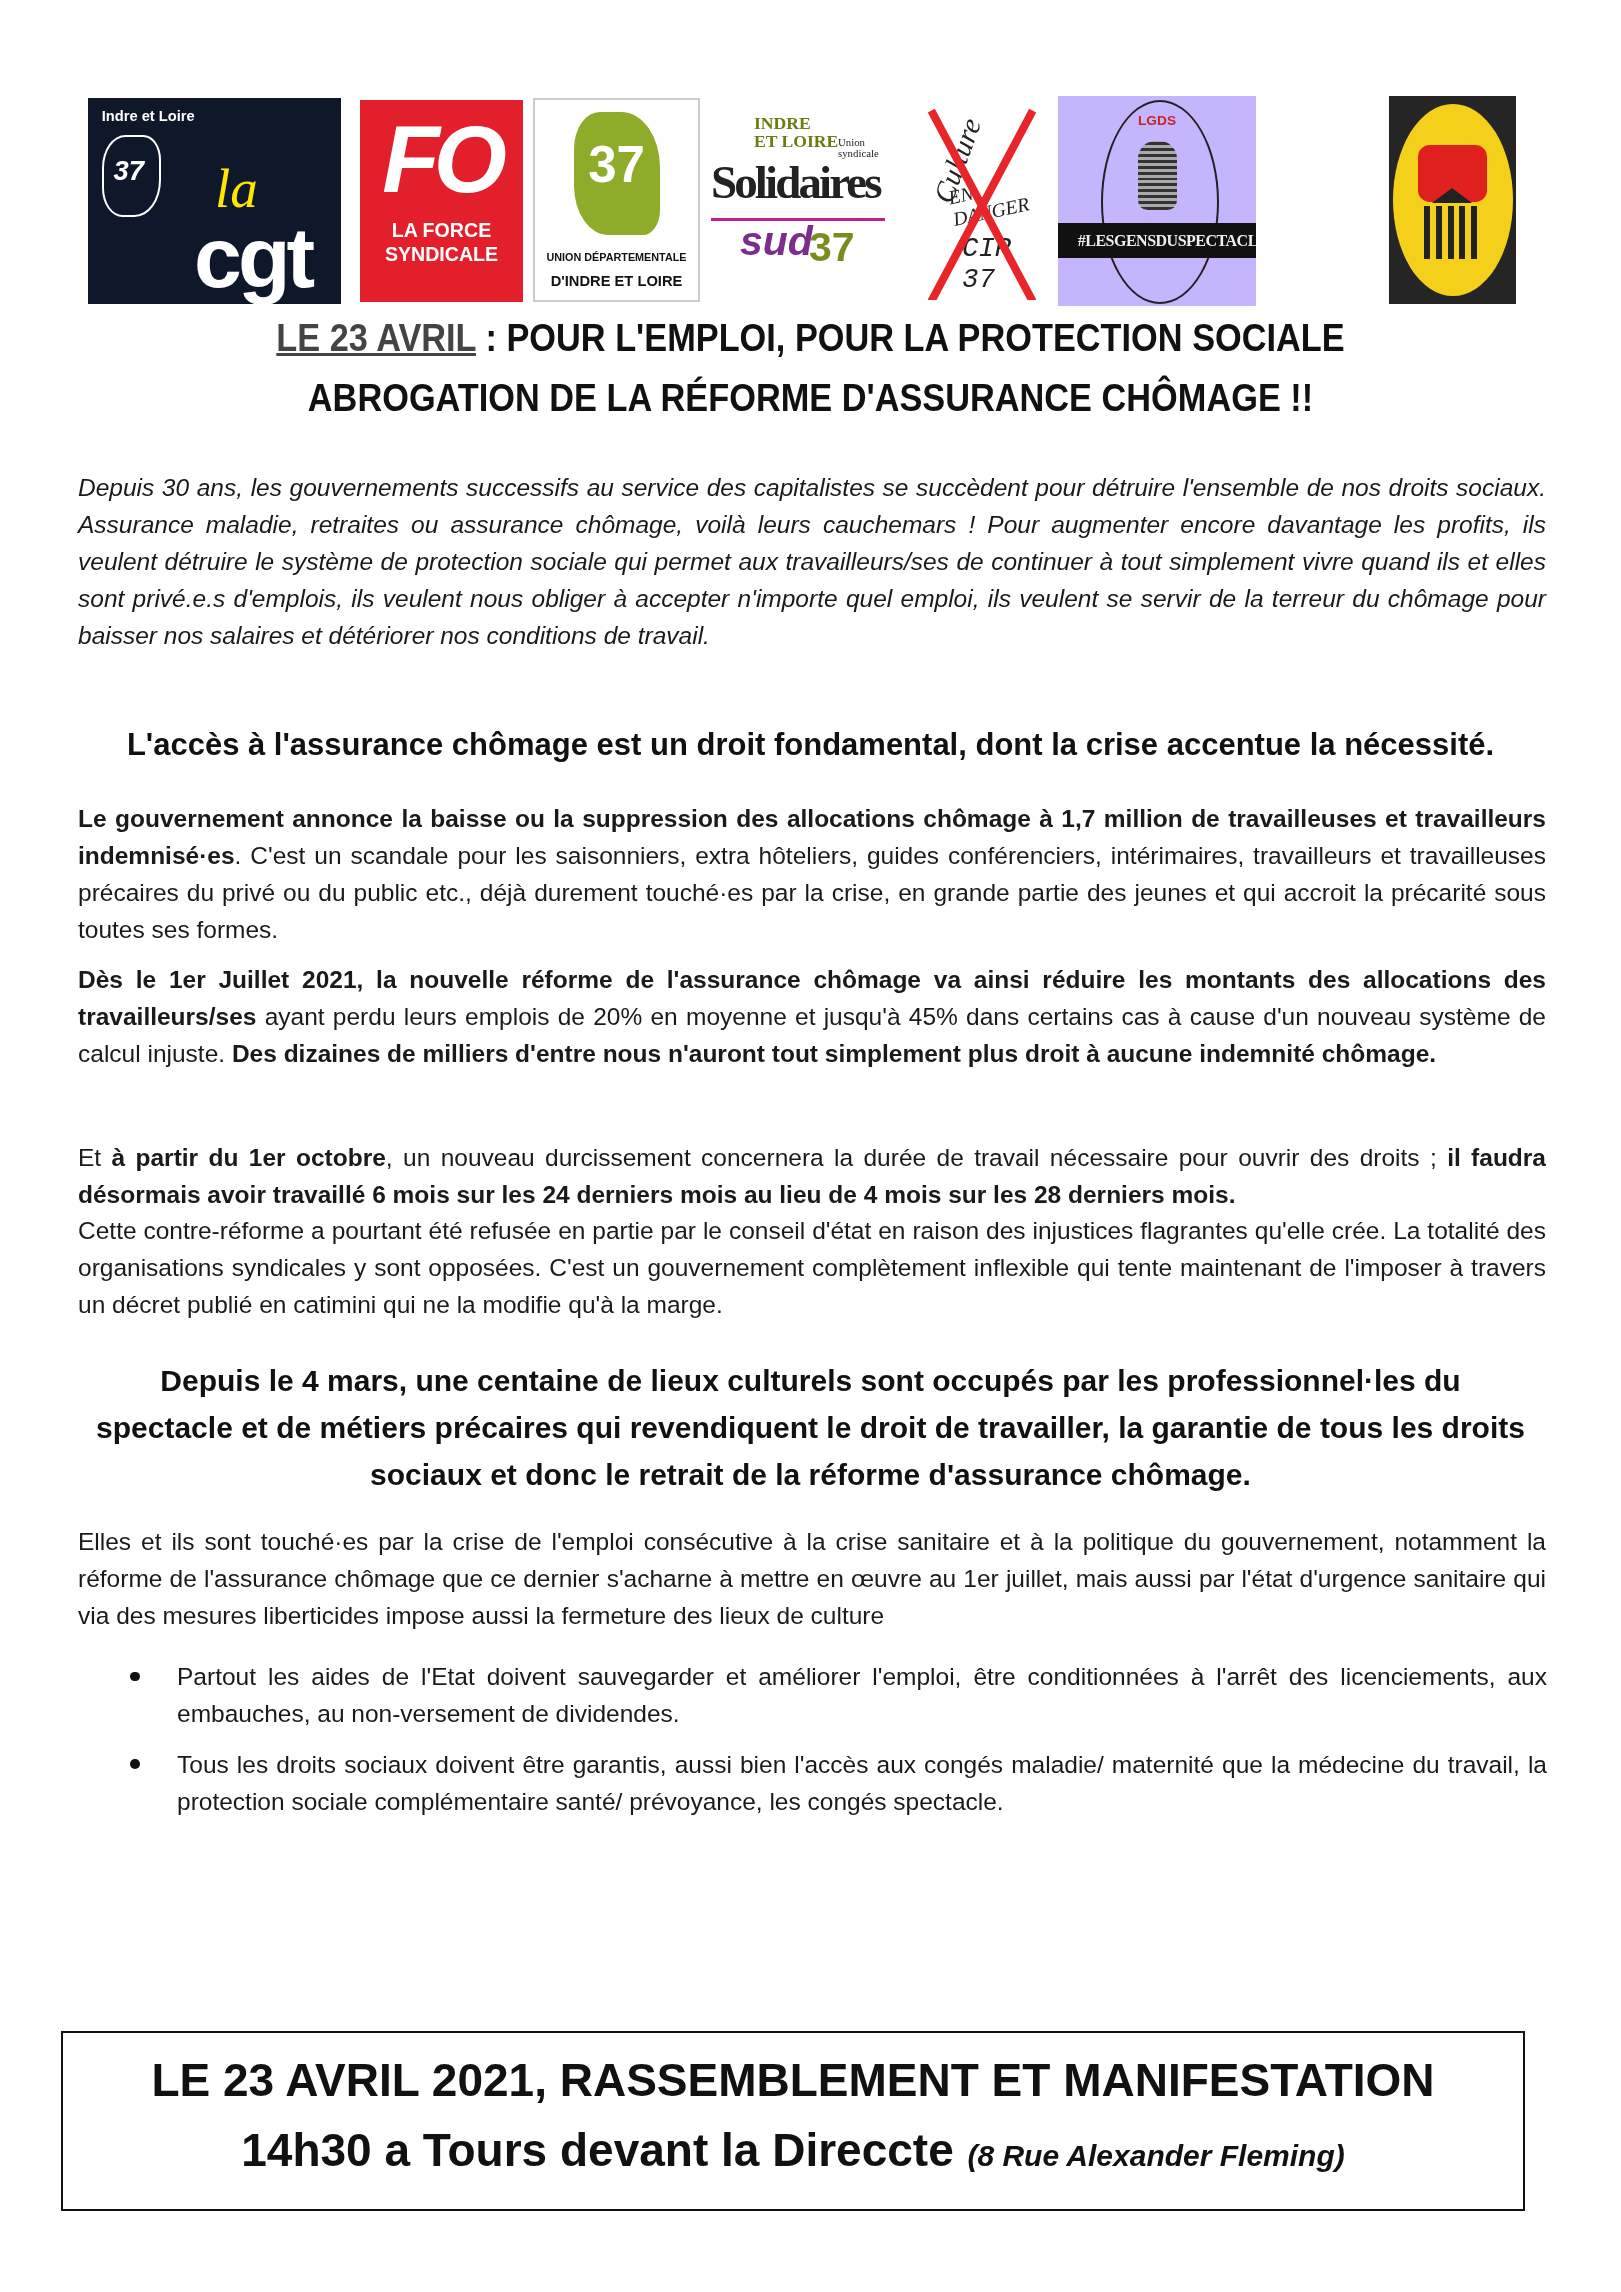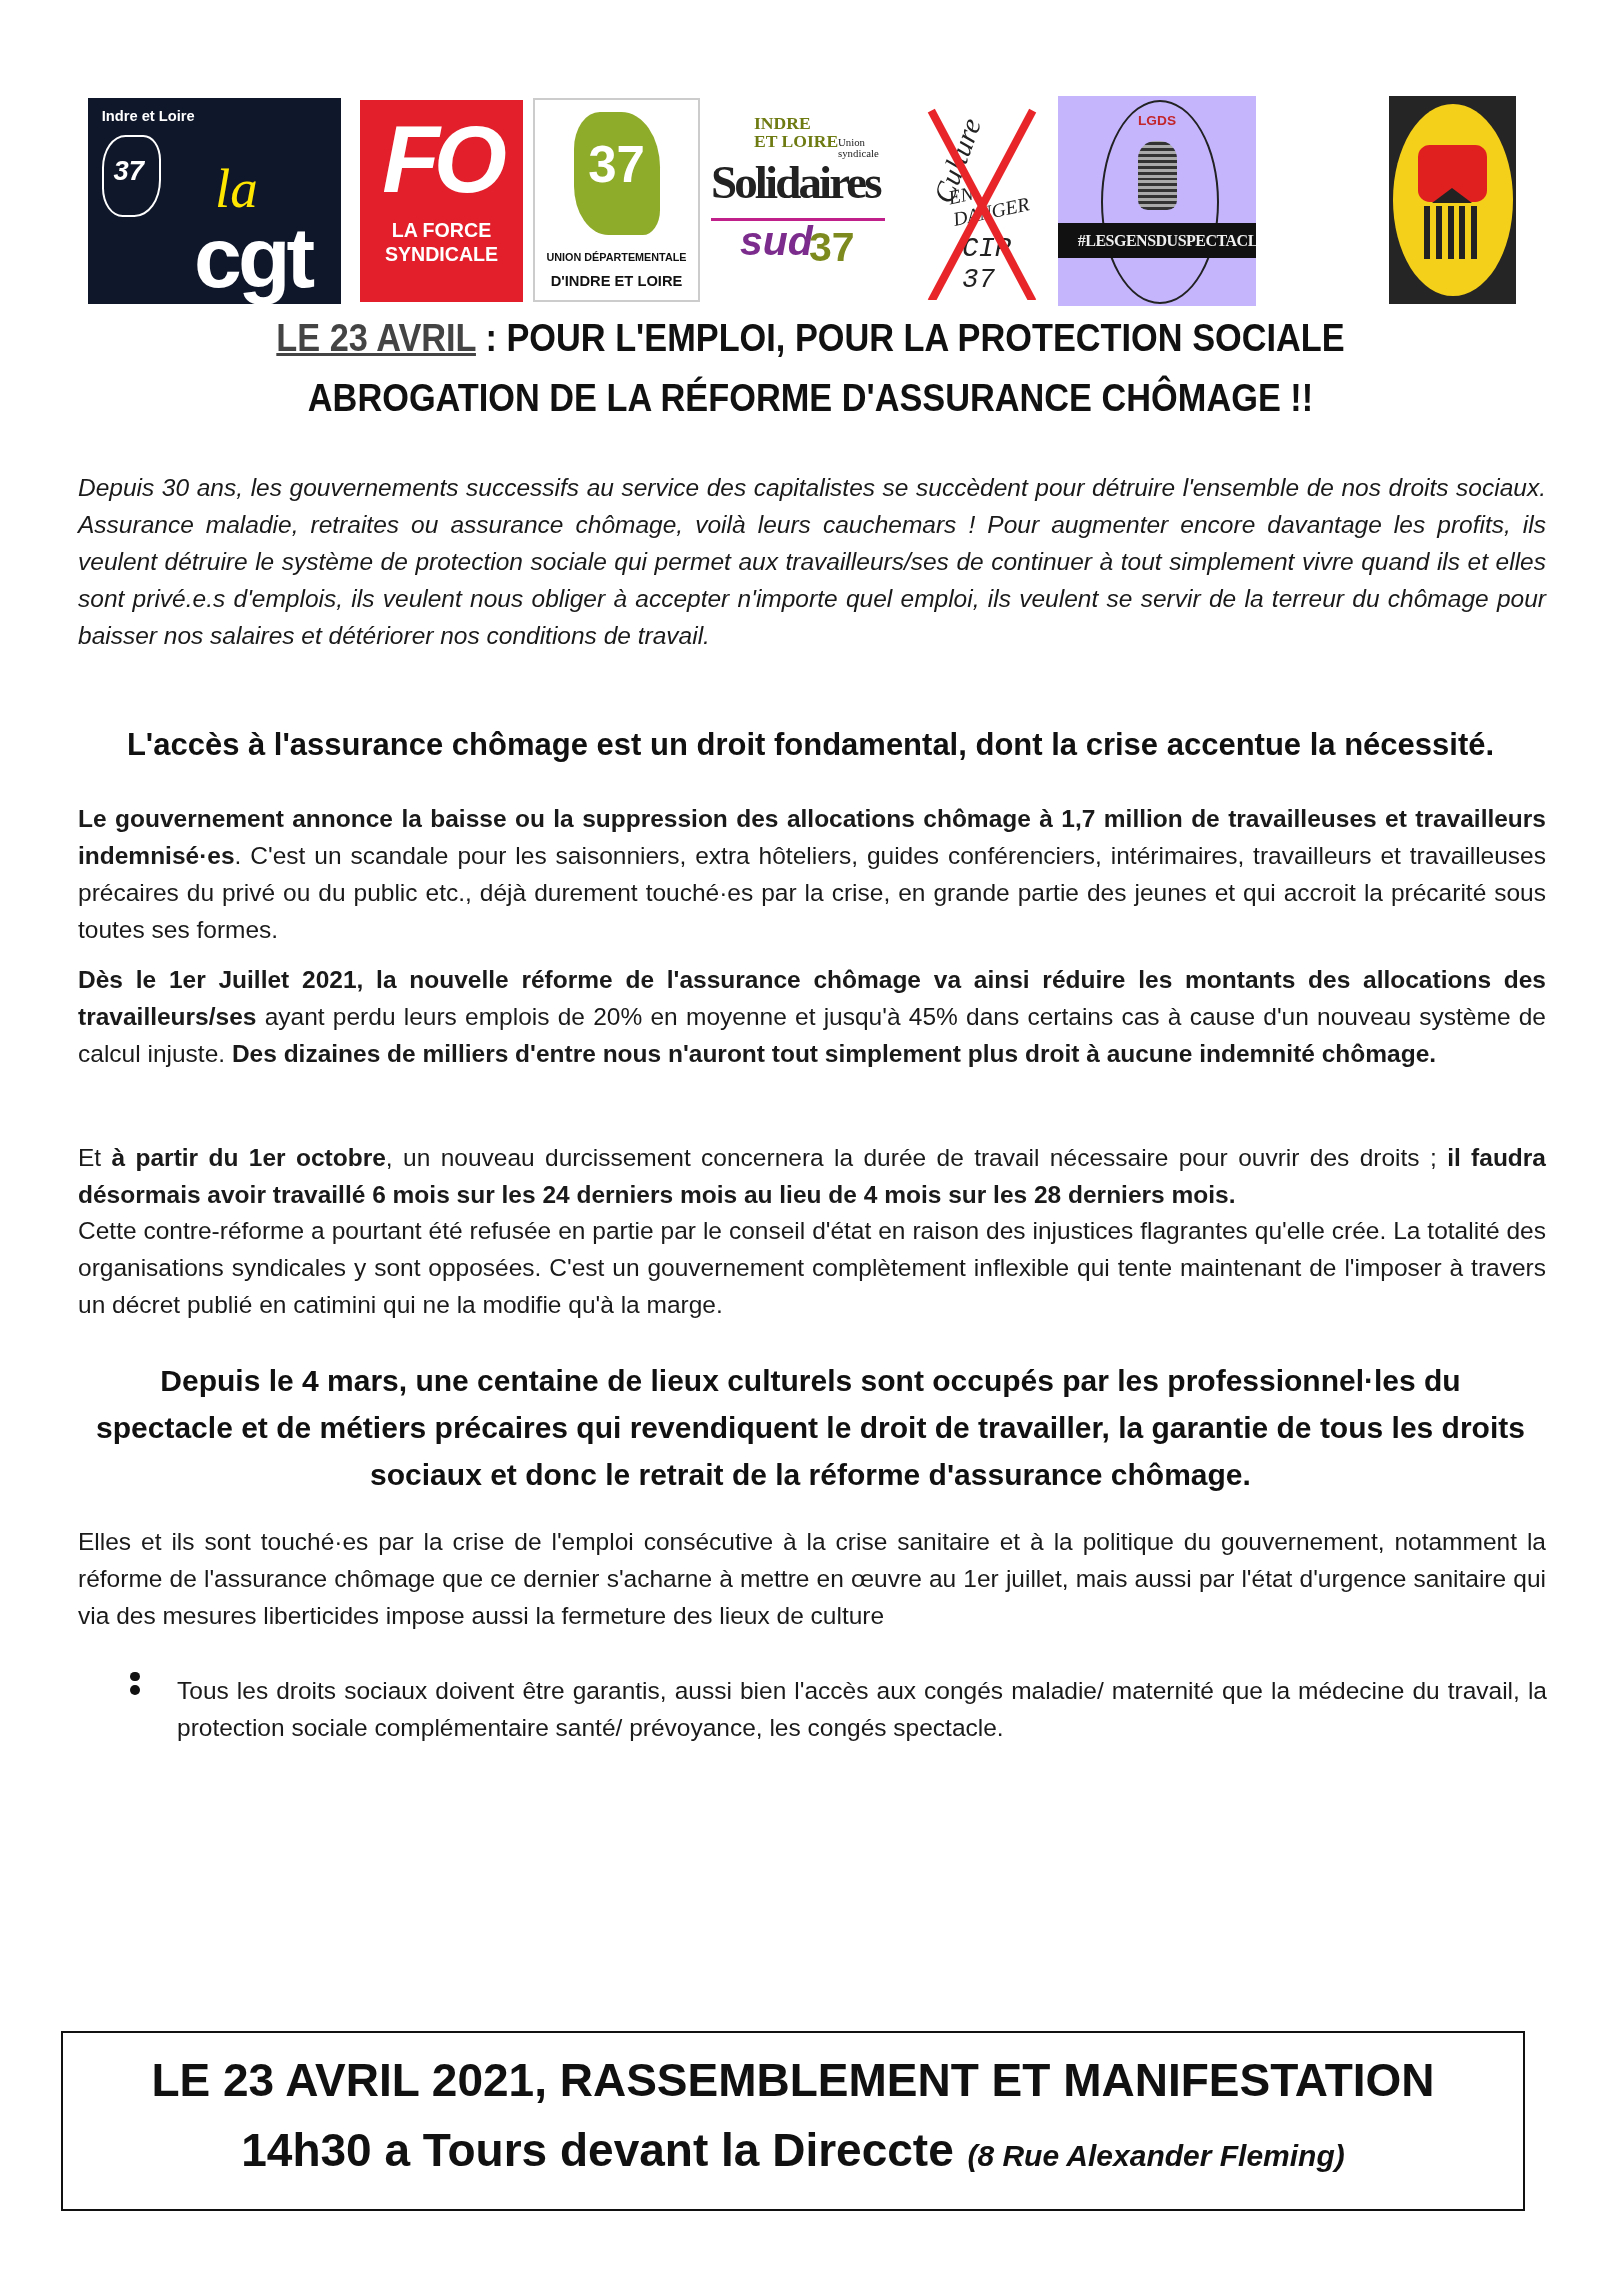--- a/index.html
+++ b/index.html
@@ -141,21 +141,21 @@
   <span>Et </span><b>à partir du 1er octobre</b><span>, un nouveau durcissement concernera la durée de travail nécessaire pour ouvrir des droits ; </span><b>il faudra désormais avoir travaillé 6 mois sur les 24 derniers mois au lieu de 4 mois sur les 28 derniers mois.</b>
 </div>
 
 <div class="para" style="top:1212px;">Cette contre-réforme a pourtant été refusée en partie par le conseil d'état en raison des injustices flagrantes qu'elle crée. La totalité des organisations syndicales y sont opposées. C'est un gouvernement complètement inflexible qui tente maintenant de l'imposer à travers un décret publié en catimini qui ne la modifie qu'à la marge.</div>
 
 <div class="h3" style="top:1357px;">Depuis le 4 mars, une centaine de lieux culturels sont occupés par les professionnel·les du spectacle et de métiers précaires qui revendiquent le droit de travailler, la garantie de tous les droits sociaux et donc le retrait de la réforme d'assurance chômage.</div>
 
 <div class="para" style="top:1523px;">Elles et ils sont touché·es par la crise de l'emploi consécutive à la crise sanitaire et à la politique du gouvernement, notamment la réforme de l'assurance chômage que ce dernier s'acharne à mettre en œuvre au 1er juillet,  mais aussi par l'état d'urgence sanitaire qui via des mesures liberticides impose aussi la fermeture des lieux de culture</div>
 
 <ul class="bullets">
-  <li><span class="dot"></span></li>
+  <li><span class="dot"></span><span>Partout les aides de l'Etat doivent sauvegarder et améliorer l'emploi, être conditionnées à l'arrêt des licenciements, aux embauches, au non-versement de dividendes.</span></li>
   <li><span class="dot"></span><span>Tous les droits sociaux doivent être garantis, aussi bien l'accès aux congés maladie/ maternité que la médecine du travail, la protection sociale complémentaire santé/ prévoyance, les congés spectacle.</span></li>
 </ul>
 
 <div class="callout">
   <div class="l1">LE 23 AVRIL 2021, RASSEMBLEMENT ET MANIFESTATION</div>
   <div class="l2">
     <span>14h30 a Tours devant la Direccte</span><span class="addr">(8 Rue Alexander Fleming)</span>
   </div>
 </div>
 

